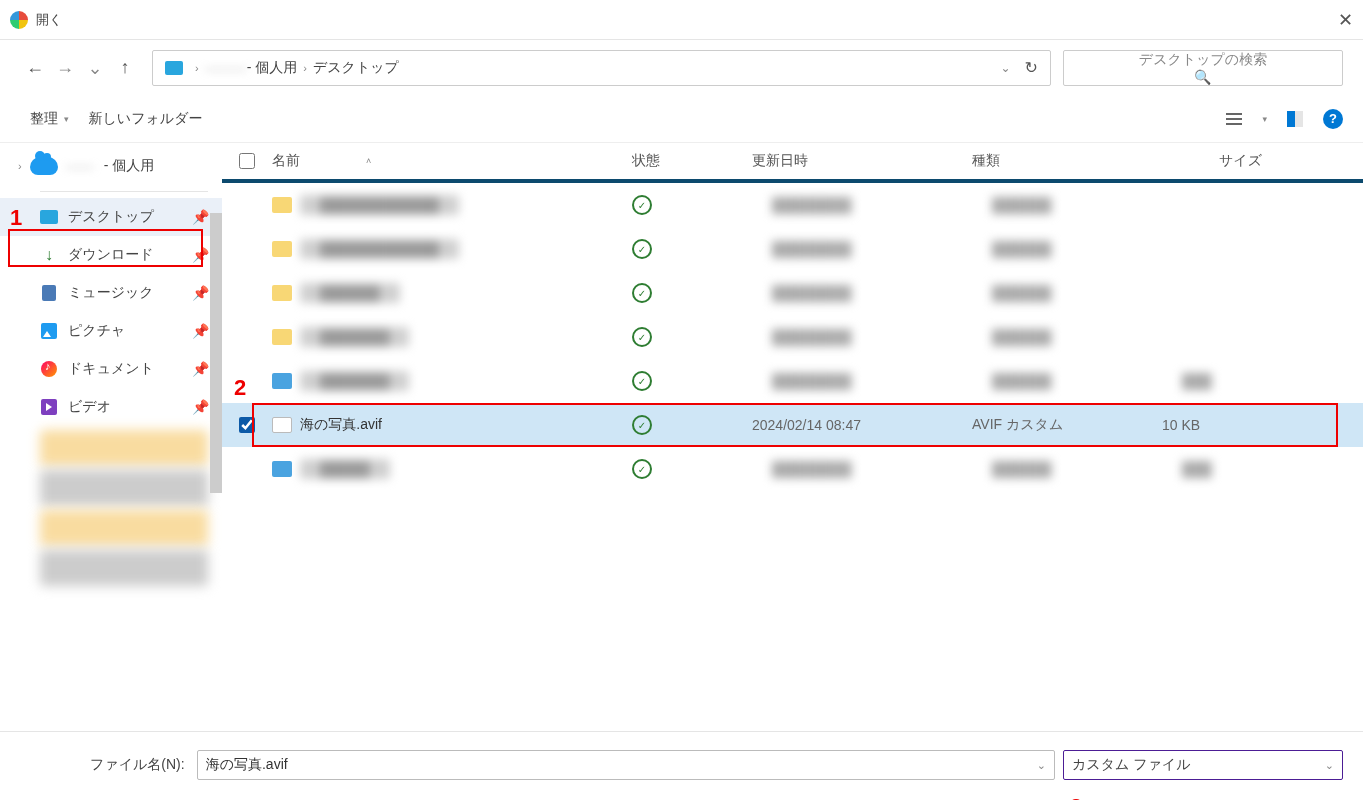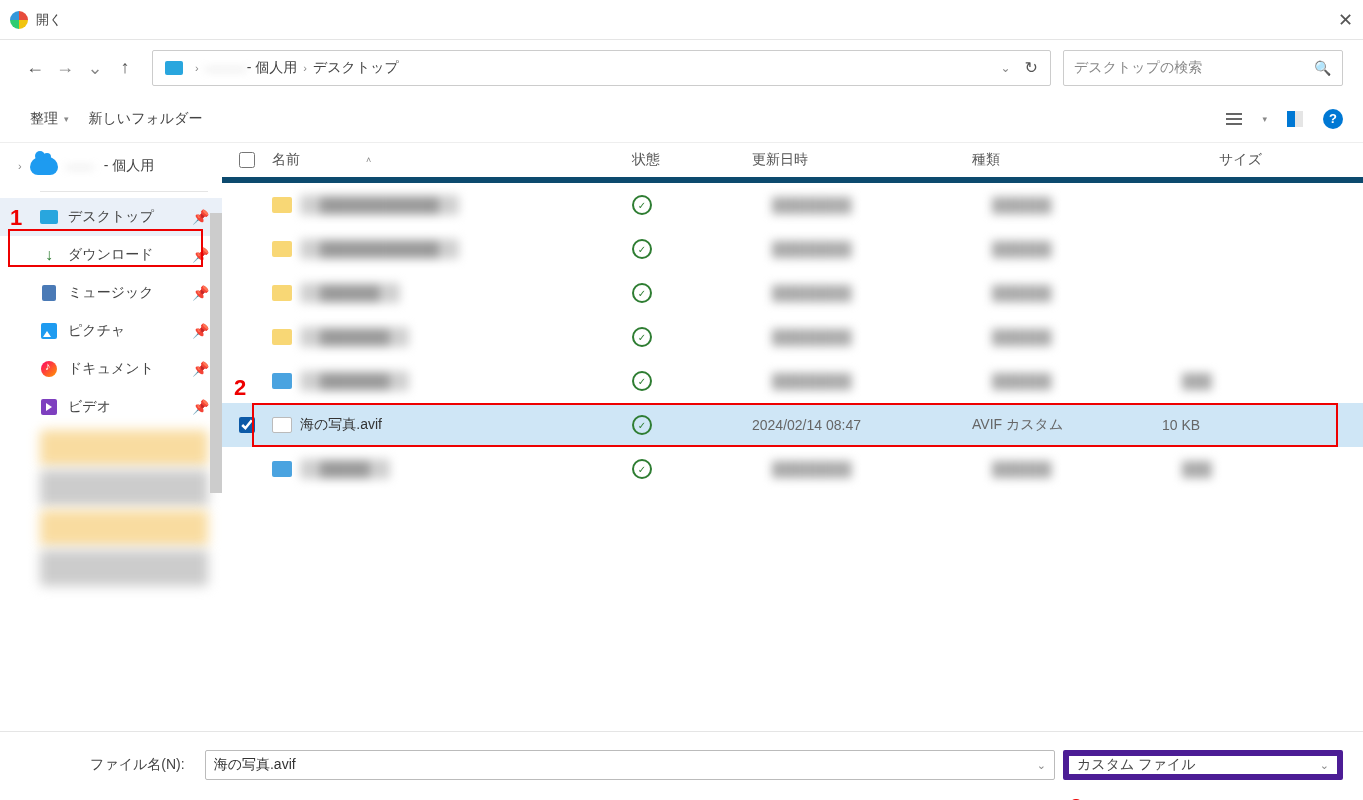--- a/index.html
+++ b/index.html
@@ -15,21 +15,21 @@
 .navrow { display: flex; align-items: center; height: 55px; padding: 0 20px; }
 .navbtn { width: 30px; height: 30px; display: flex; align-items: center; justify-content: center; font-size: 18px; color: #888; cursor: default; }
 .navbtn.active { color: #555; }
 .addrbox { flex: 1; margin: 0 12px; height: 36px; border: 1px solid #ccc; border-radius: 2px; display: flex; align-items: center; padding: 0 6px; }
 .addrbox .pc-icon { width: 18px; height: 14px; background: #29a6de; border-radius: 2px; margin: 0 6px; }
 .addrbox .sep { color: #888; margin: 0 6px; font-size: 11px; }
 .addrbox .crumb { color: #444; }
 .addrbox .crumb.blur { filter: blur(4px); color: #aaa; }
 .addrbox .drop { margin-left: auto; color: #888; font-size: 12px; padding: 0 8px; }
 .addrbox .refresh { color: #555; font-size: 16px; padding: 0 6px; }
-.searchbox { width: 280px; height: 36px; border: 1px solid #ccc; border-radius: 2px; display: flex; align-items: center; padding: 0 10px; }
+.searchbox { width: 280px; height: 36px; border: 1px solid #ccc; border-radius: 2px; display: flex; align-items: center; padding: 0 10px; flex-direction: column; }
 .searchbox .ph { color: #888; flex: 1; }
 .searchbox .sicon { color: #888; font-size: 14px; }
 
 
 .toolrow { height: 48px; display: flex; align-items: center; padding: 0 20px; border-bottom: 1px solid #eee; }
 .toolrow .tbtn { display: flex; align-items: center; gap: 6px; color: #444; padding: 6px 10px; cursor: default; }
 .toolrow .caret { font-size: 9px; color: #888; }
 .toolrow .right { margin-left: auto; display: flex; align-items: center; gap: 18px; }
 .toolrow .iconbtn { width: 20px; height: 20px; display: flex; align-items: center; justify-content: center; }
 .lines-icon { display: flex; flex-direction: column; gap: 3px; }
@@ -70,21 +70,21 @@
 .side-blur { height: 36px; margin: 4px 14px 4px 40px; border-radius: 4px; filter: blur(6px); }
 .side-blur.y { background: #f9dca0; }
 .side-blur.g { background: #ccc; }
 
 
 .ann { position: absolute; color: #e00; font-size: 22px; font-weight: bold; z-index: 50; }
 .annbox { position: absolute; border: 2px solid #e00; z-index: 40; pointer-events: none; }
 
 
 .filepane { flex: 1; position: relative; }
-.fhdr { display: flex; align-items: center; height: 40px; border-bottom: 6px solid #0c4a6e; color: #555; }
+.fhdr { display: flex; align-items: center; height: 40px; border-bottom: 4px solid #0c4a6e; color: #555; }
 .fhdr .chk { width: 50px; display: flex; justify-content: center; }
 .fhdr .chk input { width: 16px; height: 16px; }
 .fhdr .c-name { flex: 0 0 360px; display: flex; align-items: center; gap: 6px; }
 .fhdr .c-state { flex: 0 0 120px; }
 .fhdr .c-date { flex: 0 0 220px; font-family: Liberation Mono, monospace; }
 .fhdr .c-type { flex: 0 0 190px; }
 .fhdr .c-size { flex: 0 0 120px; text-align: right; padding-right: 20px; }
 .sort-ind { font-size: 9px; color: #888; margin-left: 60px; }
 
 .frow { display: flex; align-items: center; height: 44px; }
@@ -98,25 +98,25 @@
 .frow .state .ok::before { content: "✓"; display: inline-flex; width: 16px; height: 16px; border: 2px solid #2e7d32; border-radius: 50%; align-items: center; justify-content: center; font-size: 10px; }
 .frow .date { flex: 0 0 220px; color: #666; }
 .frow .type { flex: 0 0 190px; color: #666; }
 .frow .size { flex: 0 0 120px; color: #666; padding-right: 20px; }
 .frow.selected { background: #cfe6f6; }
 .frow .date.blur, .frow .type.blur, .frow .size.blur { filter: blur(5px); color: #aaa; background: transparent; }
 
 
 .bottom { border-top: 1px solid #e5e5e5; padding: 18px 20px; }
 .fnrow { display: flex; align-items: center; gap: 8px; margin-bottom: 18px; }
-.fnrow .lbl { color: #444; width: 100px; text-align: center; margin-right: 12px; padding-left: 70px; width: auto; }
+.fnrow .lbl { color: #444; width: 100px; text-align: center; margin-right: 4px; padding-left: 70px; width: auto; }
 .fnrow .fninput { flex: 1; height: 30px; border: 1px solid #bbb; border-radius: 2px; display: flex; align-items: center; padding: 0 8px; }
 .fnrow .fninput .val { color: #333; flex: 1; }
 .fnrow .fninput .dd { color: #888; font-size: 11px; }
-.fnrow .typesel { width: 280px; height: 30px; border: 6px solid #4c1d95; border-radius: 2px; display: flex; align-items: center; padding: 0 8px; }
+.fnrow .typesel { width: 280px; height: 30px; border: 1px solid #4c1d95; border-radius: 2px; display: flex; align-items: center; padding: 0 8px; }
 .fnrow .typesel .val { flex: 1; color: #444; }
 .fnrow .typesel .dd { color: #888; font-size: 11px; }
 </style>
 </head>
 <body>
 
 <div class="titlebar">
   <div class="app-icon"></div>
   <div class="title">開く</div>
   <div class="close">✕</div>

